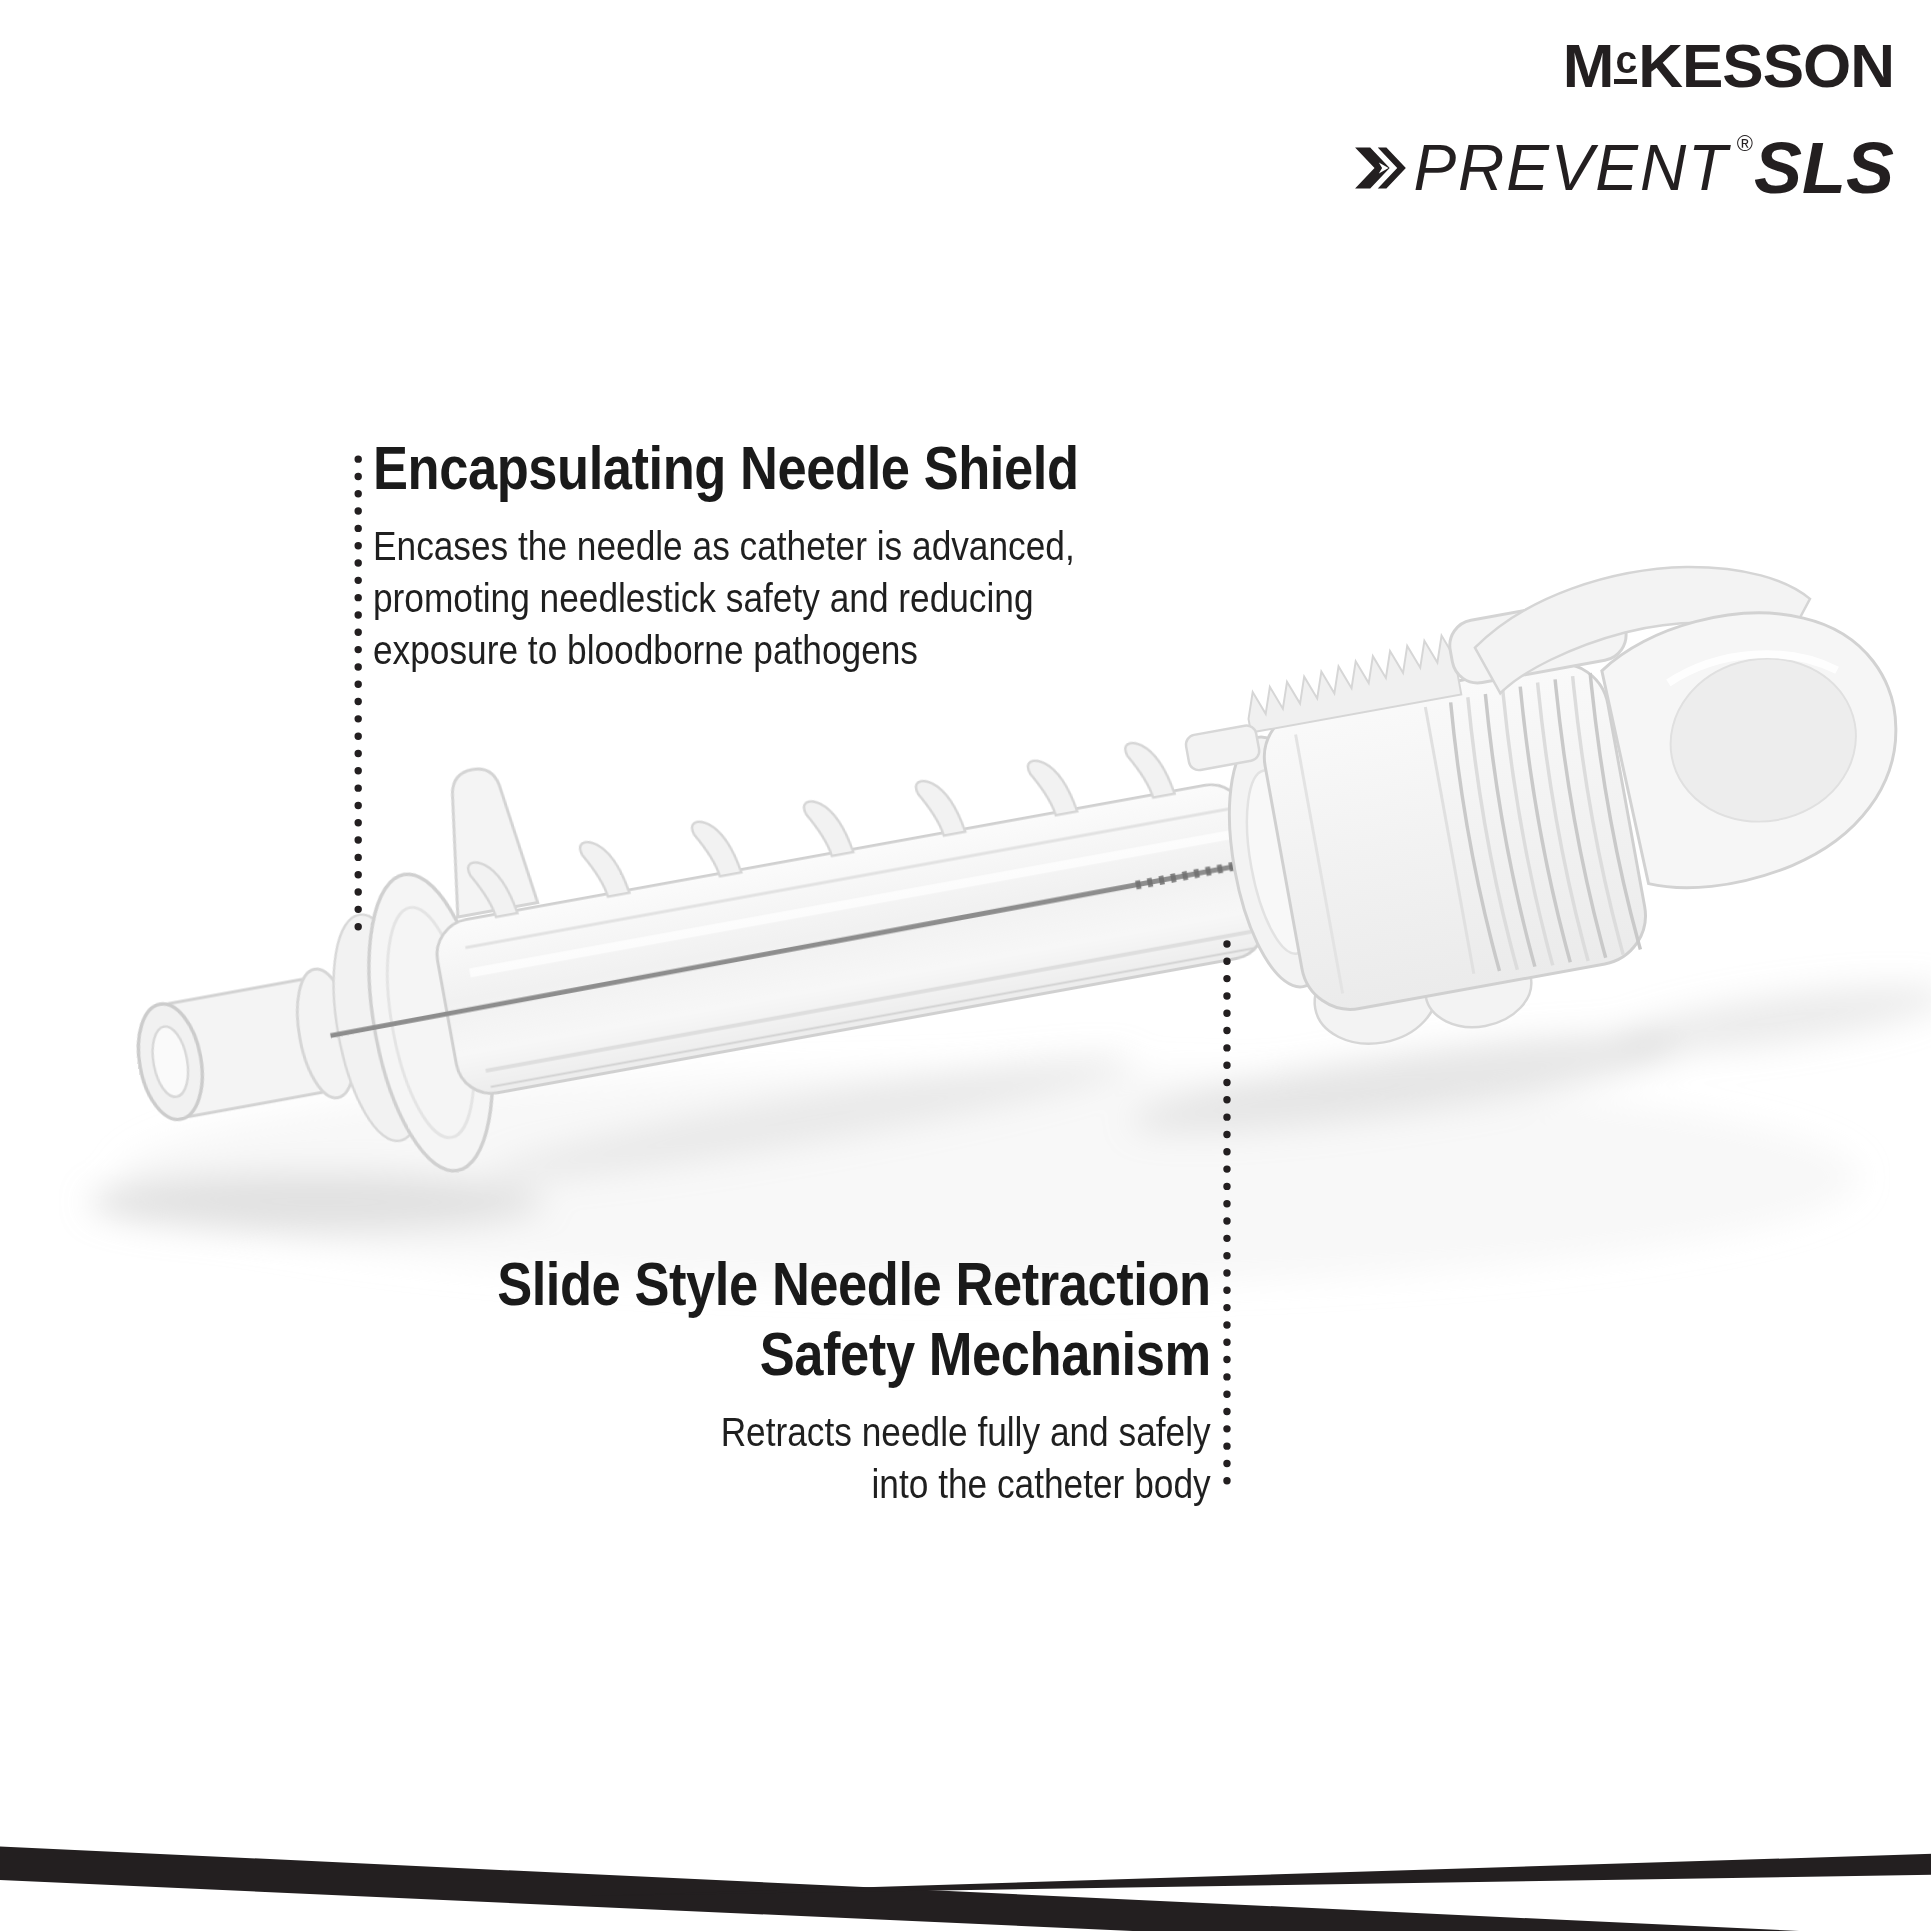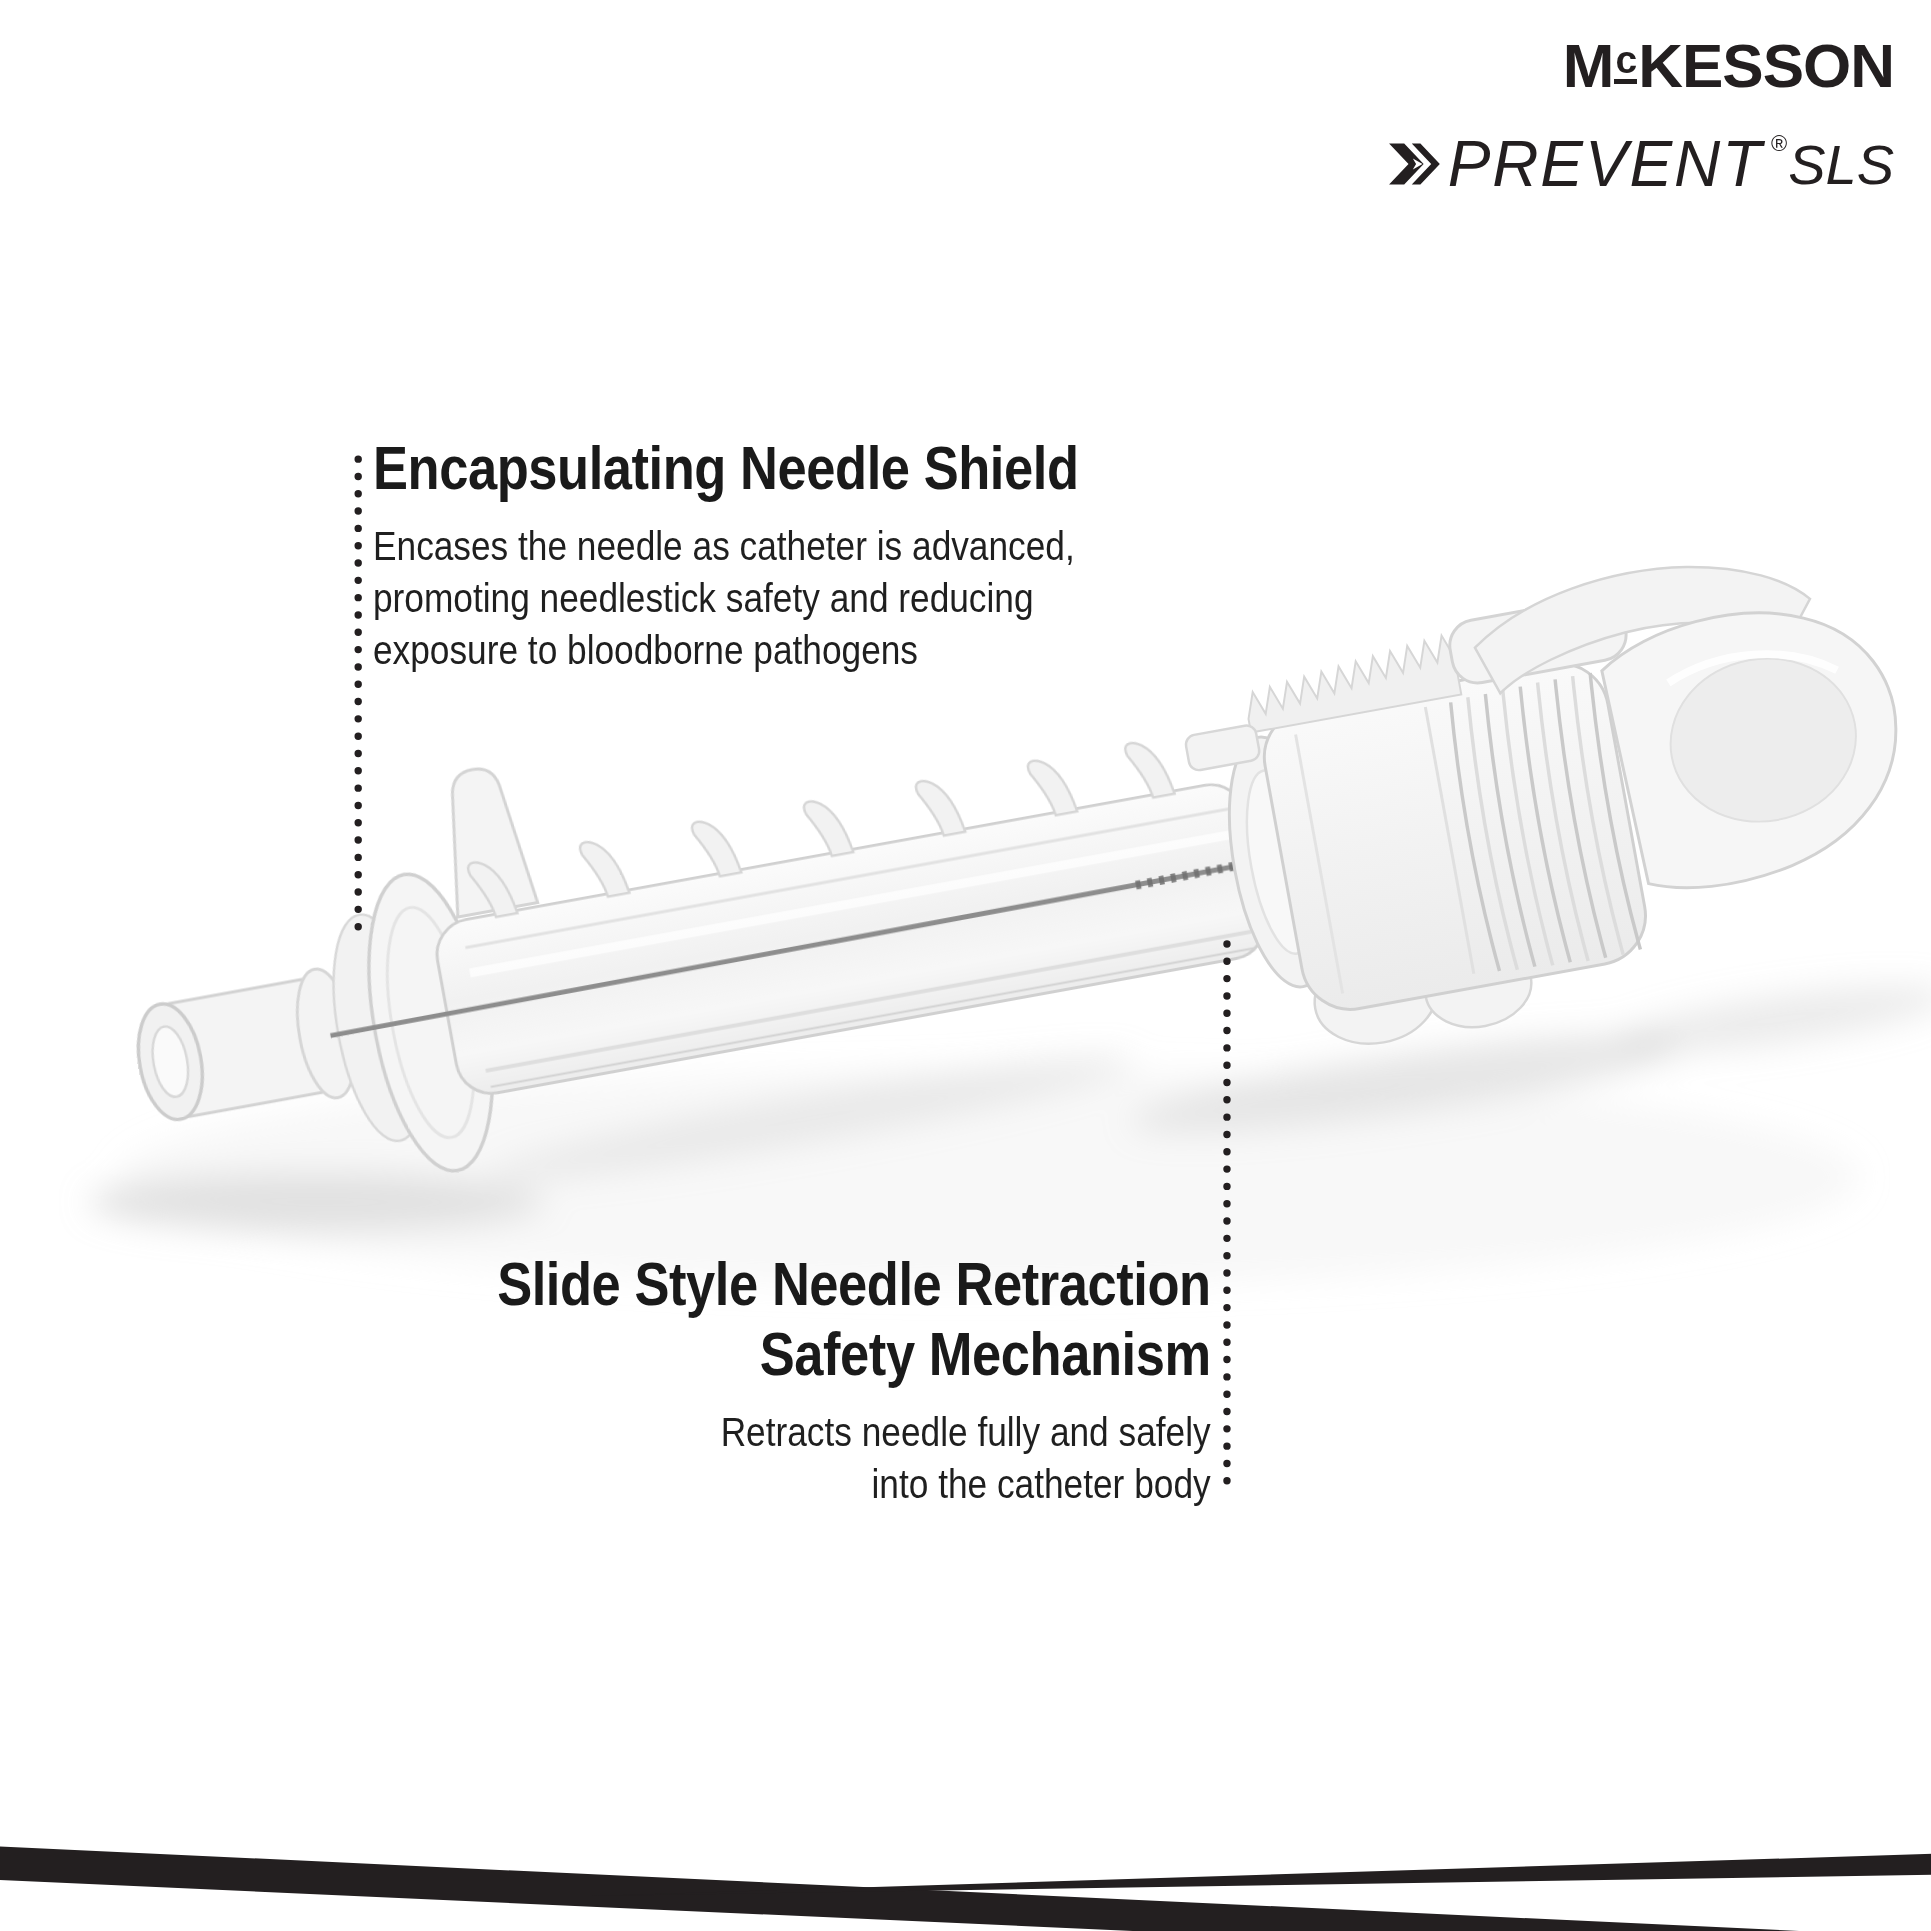--- a/index.html
+++ b/index.html
@@ -9,21 +9,21 @@
   }
   
   .brand{position:absolute;top:35px;right:85px;text-align:right;z-index:3;}
   .logo{font-size:62px;font-weight:bold;letter-spacing:-1px;line-height:62px;white-space:nowrap;}
   .logo-c{display:inline-block;position:relative;top:-14.5px;font-size:39px;line-height:39px;
           border-bottom:5.8px solid #231f20;padding:0 1px 0 1px;margin:0 1px;}
   .prevent{display:flex;justify-content:flex-end;align-items:center;margin-top:29px;white-space:nowrap;}
   .chev-icon{width:54px;height:58px;margin-right:5.8px;flex:0 0 auto;}
   .prevent-name{font-style:italic;font-size:64px;letter-spacing:1.9px;font-weight:normal;}
   .reg{font-size:22px;align-self:flex-start;margin:3.9px 1px 0 7.7px;}
-  .sls{font-style:italic;font-weight:normal;font-size:56px;letter-spacing:0;}
+  .sls{font-style:italic;font-weight:bold;font-size:72px;letter-spacing:0;}
   
   .callout{position:absolute;z-index:3;}
   .callout .title{font-size:61px;font-weight:bold;line-height:70px;letter-spacing:-0.5px;color:#1a1a1a;white-space:nowrap;}
   .callout .body{margin-top:17.4px;}
   .callout .body-line{font-size:41px;line-height:52px;color:#1f1f1f;white-space:nowrap;}
   .callout-1{left:373px;top:433px;text-align:left;transform:scaleX(0.86);transform-origin:left top;}
   .callout-2{right:768px;top:1249px;text-align:right;transform:scaleX(0.86);transform-origin:right top;}
   
   .art{position:absolute;inset:0;z-index:1;}
 </style>

